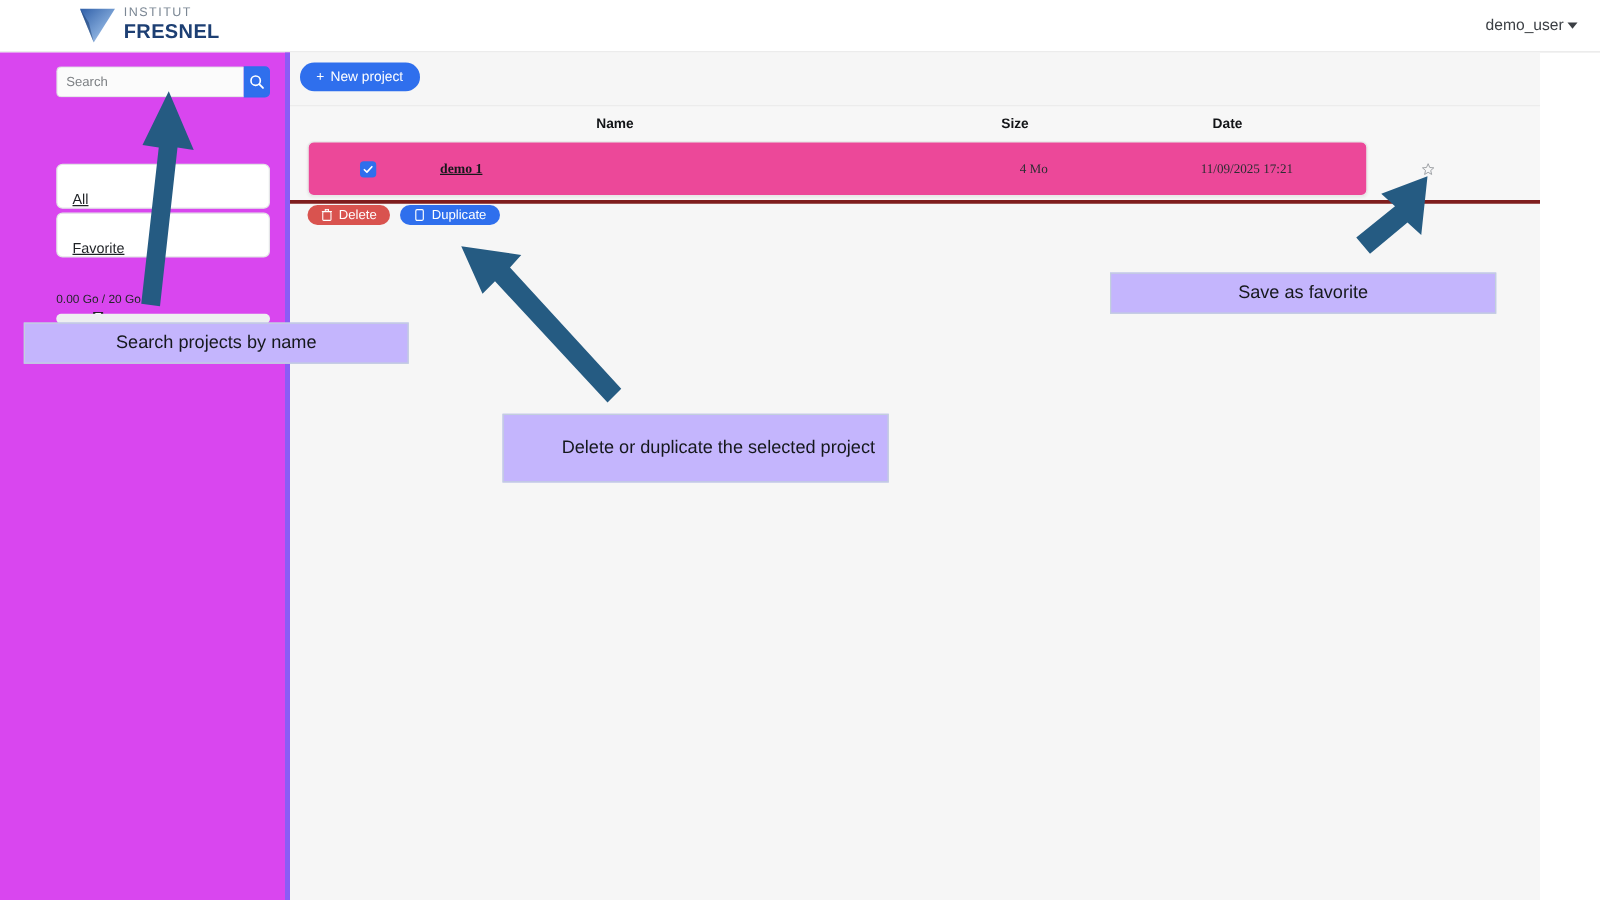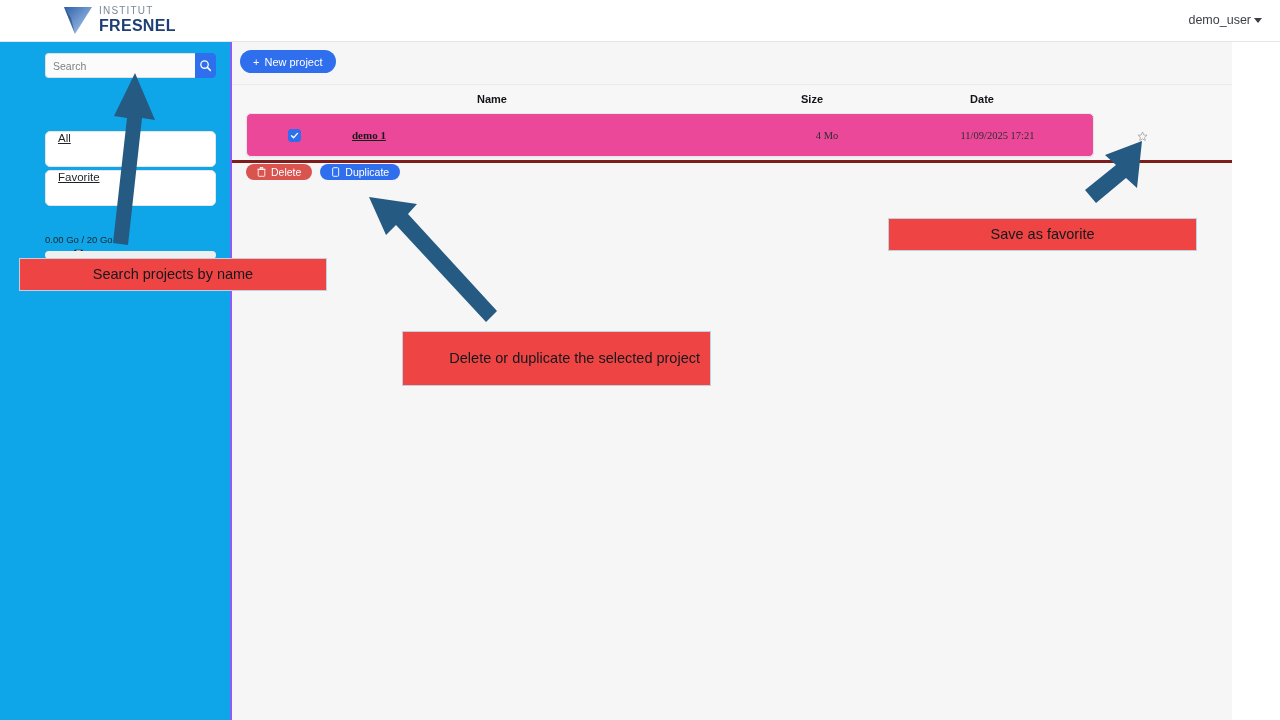--- a/index.html
+++ b/index.html
@@ -30,39 +30,39 @@
     position:absolute; right:18px; top:13px;
     font-size:12.5px; color:#3b3f44; display:flex; align-items:center; gap:3px;
     cursor:pointer;
   }
   .caret {
     width:0;height:0;border-left:4px solid transparent;border-right:4px solid transparent;
     border-top:5px solid #3b3f44; display:inline-block;
   }
 
   
-  .sidebar { position:absolute; left:0; top:42px; width:232px; height:678px; background:#0ea5e9;
-             border-right:2px solid #8b5cf6; }
+  .sidebar { position:absolute; left:0; top:42px; width:232px; height:678px; background:#d946ef;
+             border-right:4px solid #8b5cf6; }
   .search-row { position:absolute; left:45px; top:11px; width:171px; height:25px; display:flex; }
   .search-input {
     flex:1; height:25px; border:1px solid #dfe0e2; border-right:none;
     border-radius:4px 0 0 4px; background:#fbfbfb;
     font-size:10.5px; color:#63666a; padding:0 7px; outline:none;
     font-family:"Liberation Sans", sans-serif;
   }
   .search-input::placeholder { color:#7d8084; }
   .search-btn {
     width:29px; height:25px; background:#2f6fed; border:1px solid #2f6fed;
     border-radius:0 4px 4px 0; display:flex; align-items:center; justify-content:center;
     cursor:pointer; padding:0;
   }
   .nav-card {
     position:absolute; left:45px; width:171px; height:36px;
     border:1px solid #e4e5e7; border-radius:5px; background:#fff;
-    display:flex; align-items:flex-start; padding-left:12px; cursor:pointer;
+    display:flex; align-items:flex-end; padding-left:12px; cursor:pointer;
   }
   .nav-card a {
     font-size:11.5px; color:#1f2226; text-decoration:underline;
   }
   #nav-all { top:89px; }
   #nav-fav { top:128px; }
   .storage-label {
     position:absolute; left:45px; top:192px;
     font-size:9.5px; color:#23262a; display:flex; align-items:center; gap:4px;flex-direction:column;
   }
@@ -114,21 +114,21 @@
   .btn {
     height:16px; padding:0 11px; border:none; border-radius:11px;
     font-size:10.5px; color:#fff; display:flex; align-items:center; gap:5px;
     cursor:pointer; font-family:"Liberation Sans", sans-serif;
   }
   .btn-delete { background:#d9534f; }
   .btn-duplicate { background:#2f6fed; }
 
   
   .callout {
-    position:absolute; background:#ef4444; border:1px solid #c2cfdd;
+    position:absolute; background:#c4b5fd; border:1px solid #c2cfdd;
     display:flex; align-items:center; justify-content:center; text-align:center;
     font-size:14.5px; color:#15181c; line-height:1.55; padding:4px 10px;
   }
   #callout-search   { left:19px;  top:258px; width:308px; height:33px; }
   #callout-actions  { left:402px; top:331px; width:309px; height:55px;justify-content:flex-end; }
   #callout-favorite { left:888px; top:218px; width:309px; height:33px; }
 
   .arrow-layer { position:absolute; left:0; top:0; width:1280px; height:720px; pointer-events:none; }
 </style>
 </head>

